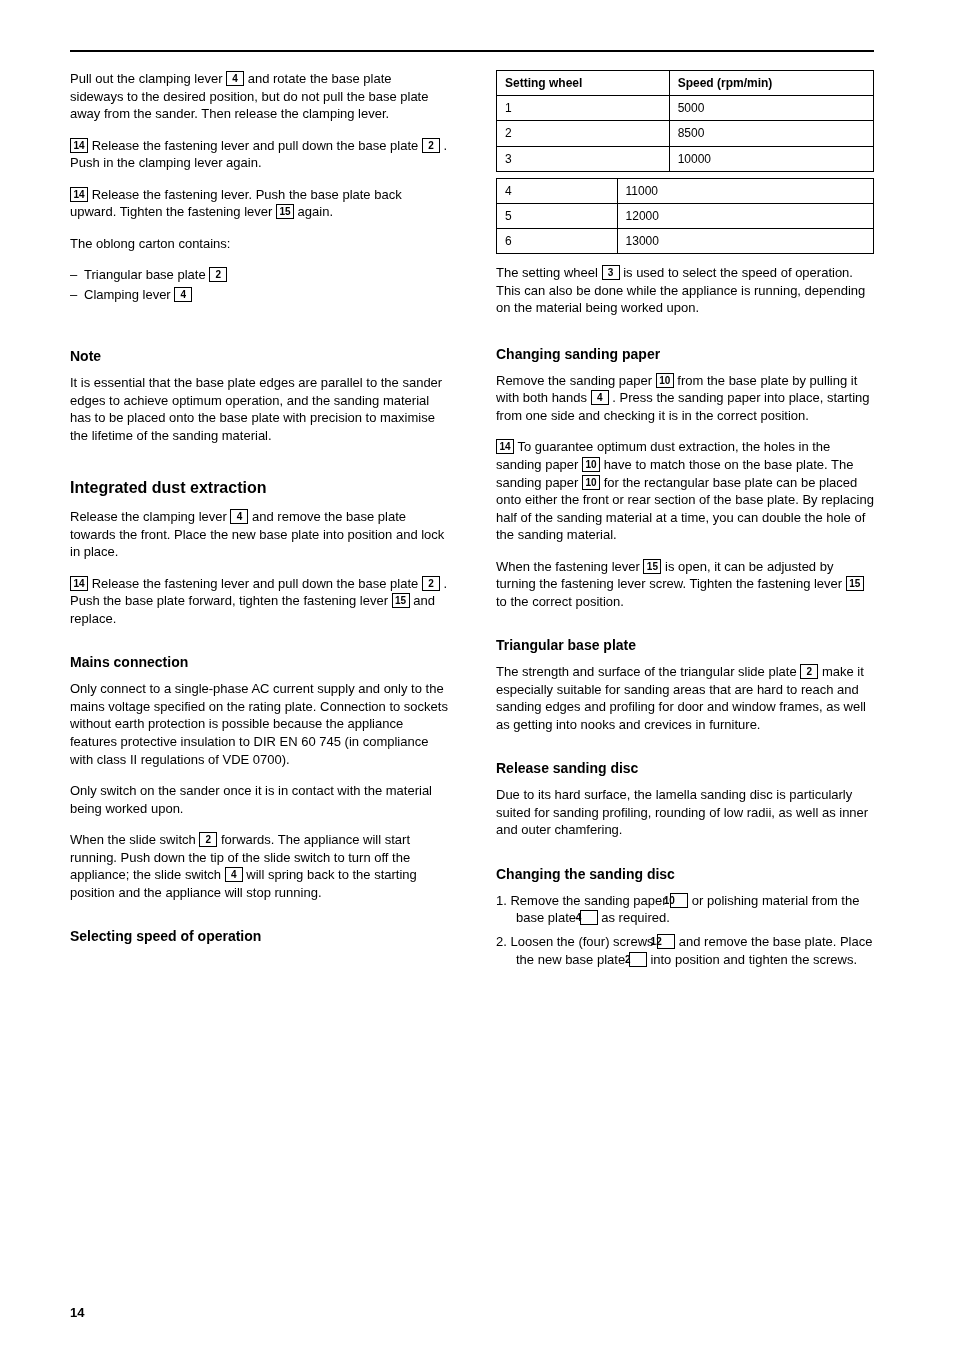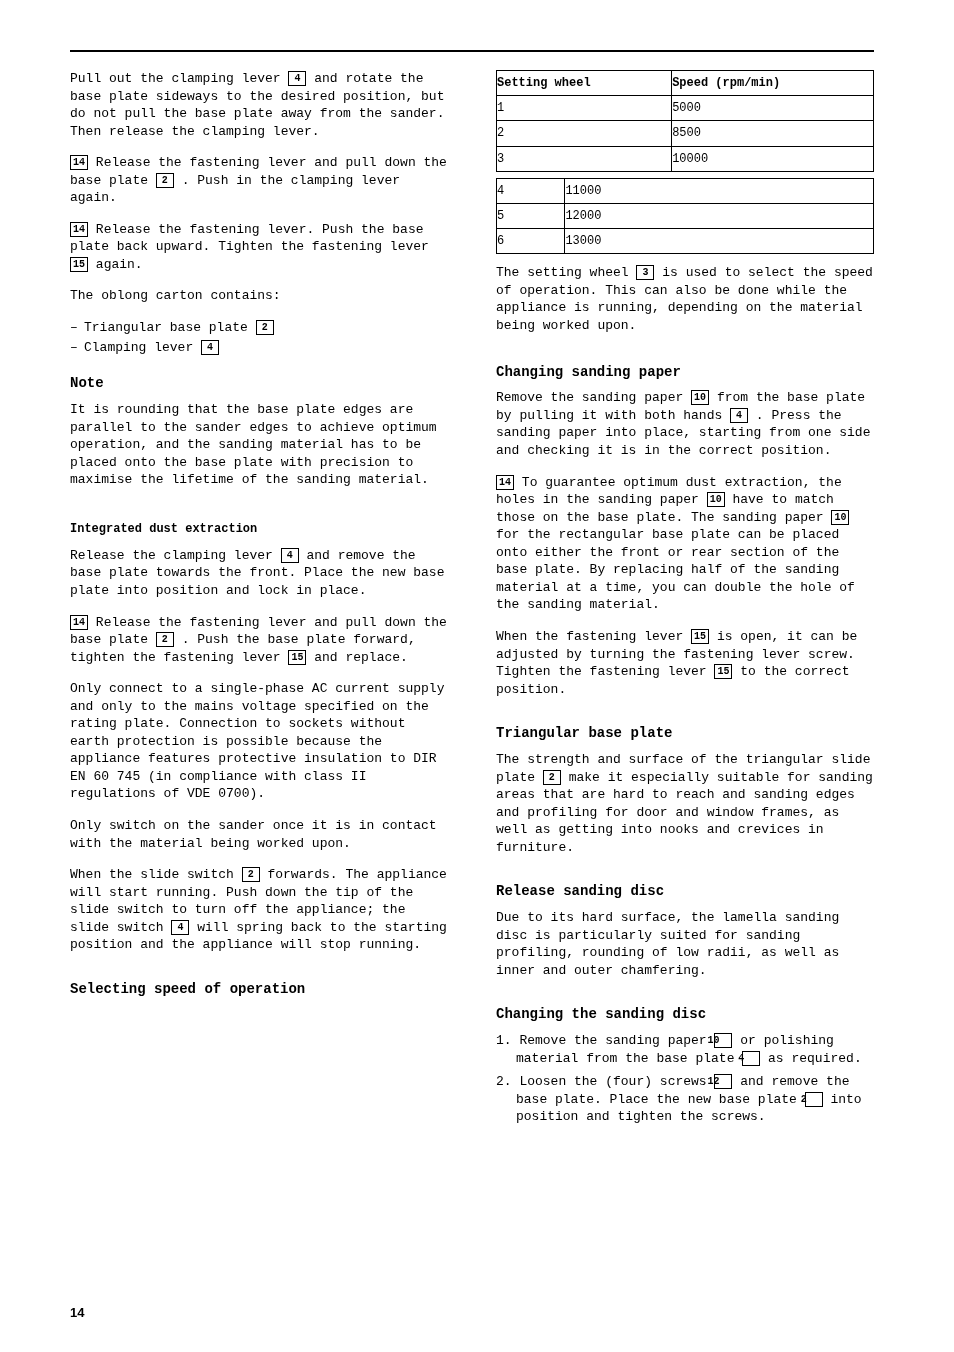--- a/index.html
+++ b/index.html
@@ -10,36 +10,35 @@
     font-family: Arial, Helvetica, sans-serif;
     font-size: 13px;
     line-height: 1.35;
     color: #000;
     position: relative;
     padding: 50px 80px 50px 70px;
   }
   .page {
     display: flex;
     gap: 48px;
-    font-family: Liberation Mono, monospace;
   }
   .column {
     flex: 1;
     display: flex;
     flex-direction: column;
   }
   .col-left { position: relative; }
   hr.top-rule {
     border: none;
     border-top: 2px solid #000;
     margin-bottom: 18px;
   }
   p { margin-bottom: 14px; }
   h2.section {
-    font-size: 12px;
+    font-size: 16px;
     font-weight: bold;
     margin-top: 18px;
     margin-bottom: 10px;
   }
   h3.subsection {
     font-size: 14px;
     font-weight: bold;
     margin-top: 12px;
     margin-bottom: 8px;
   }
@@ -47,33 +46,33 @@
     display: inline-block;
     min-width: 18px;
     padding: 0 2px;
     border: 1px solid #000;
     font-size: 10px;
     font-weight: bold;
     text-align: center;
     line-height: 13px;
     vertical-align: 1px;
   }
-  .bullet-list { list-style: none; margin-bottom: 4px; }
+  .bullet-list { list-style: none; margin-bottom: 30px; }
   .bullet-list li { position: relative; padding-left: 14px; margin-bottom: 2px; }
   .bullet-list li::before {
     content: "–"; position: absolute; left: 0; top: 0;
   }
   .tbl {
     border-collapse: collapse;
     width: 100%;
     margin-bottom: 6px;
   }
   .tbl td, .tbl th {
     border: 1px solid #000;
-    padding: 4px 0;
+    padding: 4px 8px;
     font-size: 12px;
     text-align: left;
   }
   .tbl th { font-weight: bold; }
   .fig-label { margin-top: 4px; margin-bottom: 16px; }
   .page-num {
     position: absolute;
     bottom: 30px;
     left: 70px;
     font-weight: bold;
@@ -121,40 +120,41 @@
         <span>Triangular base plate </span>
         <span class="numbox">2</span>
       </li>
       <li>
         <span>Clamping lever </span>
         <span class="numbox">4</span>
       </li>
     </ul>
 
     <h3 class="subsection">Note</h3>
-    <p>It is rounding that the base plate edges are parallel to the sander edges to achieve optimum operation, and the sanding material has to be placed onto the base plate with precision to maximise the lifetime of the sanding material.</p>
+    <p>It is essential that the base plate edges are parallel to the sander edges to achieve optimum operation, and the sanding material has to be placed onto the base plate with precision to maximise the lifetime of the sanding material.</p>
 
     <h2 class="section">Integrated dust extraction</h2>
 
     <p>
       <span>Release the clamping lever </span>
       <span class="numbox">4</span>
       <span> and remove the base plate towards the front. Place the new base plate into position and lock in place.</span>
     </p>
 
     <p>
       <span class="numbox">14</span>
       <span> Release the fastening lever and pull down the base plate </span>
       <span class="numbox">2</span>
       <span>. Push the base plate forward, tighten the fastening lever </span>
       <span class="numbox">15</span>
       <span> and replace.</span>
     </p>
 
 
+    <h3 class="subsection">Mains connection</h3>
     <p>Only connect to a single-phase AC current supply and only to the mains voltage specified on the rating plate. Connection to sockets without earth protection is possible because the appliance features protective insulation to DIR EN 60 745 (in compliance with class II regulations of VDE 0700).</p>
     <p>Only switch on the sander once it is in contact with the material being worked upon.</p>
 
     <p>
       <span>When the slide switch </span>
       <span class="numbox">2</span>
       <span> forwards. The appliance will start running. Push down the tip of the slide switch to turn off the appliance; the slide switch </span>
       <span class="numbox">4</span>
       <span> will spring back to the starting position and the appliance will stop running.</span>
     </p>

